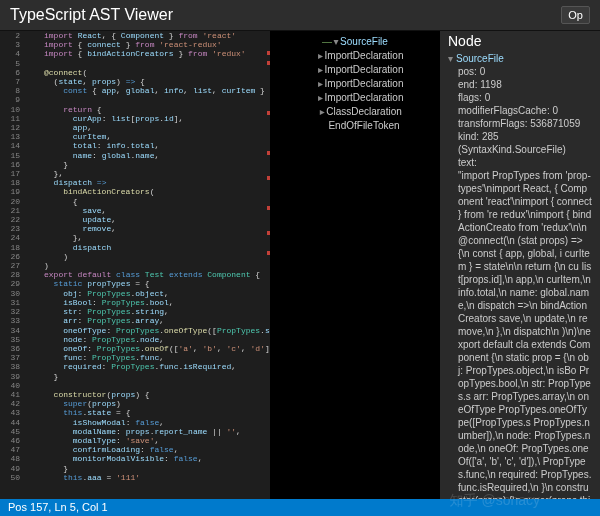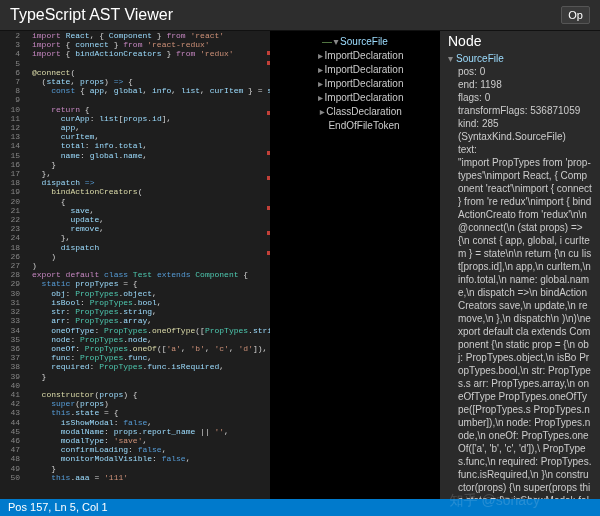--- a/index.html
+++ b/index.html
@@ -46,21 +46,21 @@
     left: 0;
     top: 0;
     width: 24px;
     color: #858585;
     text-align: right;
     padding-right: 4px;
     line-height: 9.2px;
     font-size: 8px;
   }
   .code {
-    margin-left: 32px;
+    margin-left: 44px;
     line-height: 9.2px;
     font-size: 8px;
     white-space: pre;
     color: #d4d4d4;
   }
   .k { color: #c586c0; }      
   .kw { color: #569cd6; }     
   .s { color: #ce9178; }      
   .fn { color: #dcdcaa; }     
   .id { color: #9cdcfe; }     
@@ -209,20 +209,21 @@
 
   <div class="node-pane">
     <div class="node-title">Node</div>
     <div>
       <span class="arrow">▾</span><span class="node-sub">SourceFile</span>
     </div>
     <div id="node-props">
         <div class="node-prop">pos: 0</div>
         <div class="node-prop">end: 1198</div>
         <div class="node-prop">flags: 0</div>
+        <div class="node-prop">modifierFlagsCache: 0</div>
         <div class="node-prop">transformFlags: 536871059</div>
         <div class="node-prop">kind: 285 (SyntaxKind.SourceFile)</div>
         <div class="node-prop">text:</div>
       </div>
     <div class="node-text" id="node-text">"import PropTypes from 'prop-types'\nimport React, { Component 'react'\nimport { connect } from 're redux'\nimport { bindActionCreato from 'redux'\n\n@connect(\n (stat props) =&gt; {\n const { app, global, i curItem } = state\n\n return {\n cu list[props.id],\n app,\n curItem,\n info.total,\n name: global.name,\n dispatch =&gt;\n bindActionCreators save,\n update,\n remove,\n },\n dispatch\n )\n)\nexport default cla extends Component {\n static prop = {\n obj: PropTypes.object,\n isBo PropTypes.bool,\n str: PropTypes.s arr: PropTypes.array,\n oneOfType PropTypes.oneOfType([PropTypes.s PropTypes.number]),\n node: PropTypes.node,\n oneOf: PropTypes.oneOf(['a', 'b', 'c', 'd']),\ PropTypes.func,\n required: PropTypes.func.isRequired,\n }\n constructor(props) {\n super(props this.state = {\n isShowModal: false modalName: props.report_name || ' modalType: 'save',\n confirmLoadi false,\n monitorModalVisible: false this.aaa = '111'\n }\n render() {\n &lt;div&gt;hello tscer&lt;/div&gt;\n }\n}"</div>
 
   </div>
 
 </div>
 

